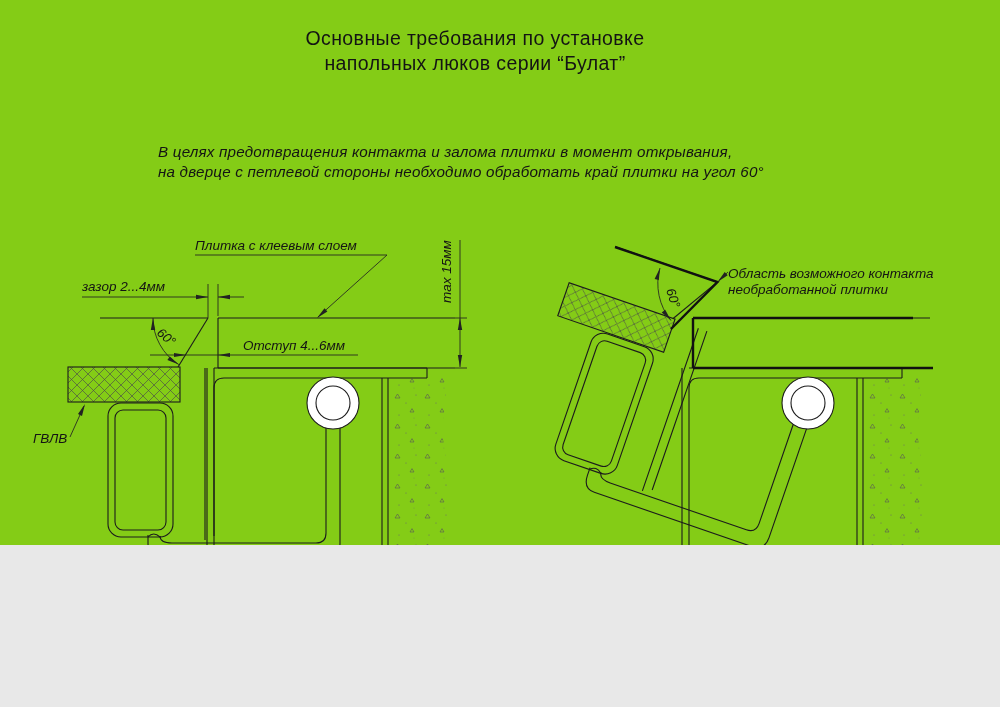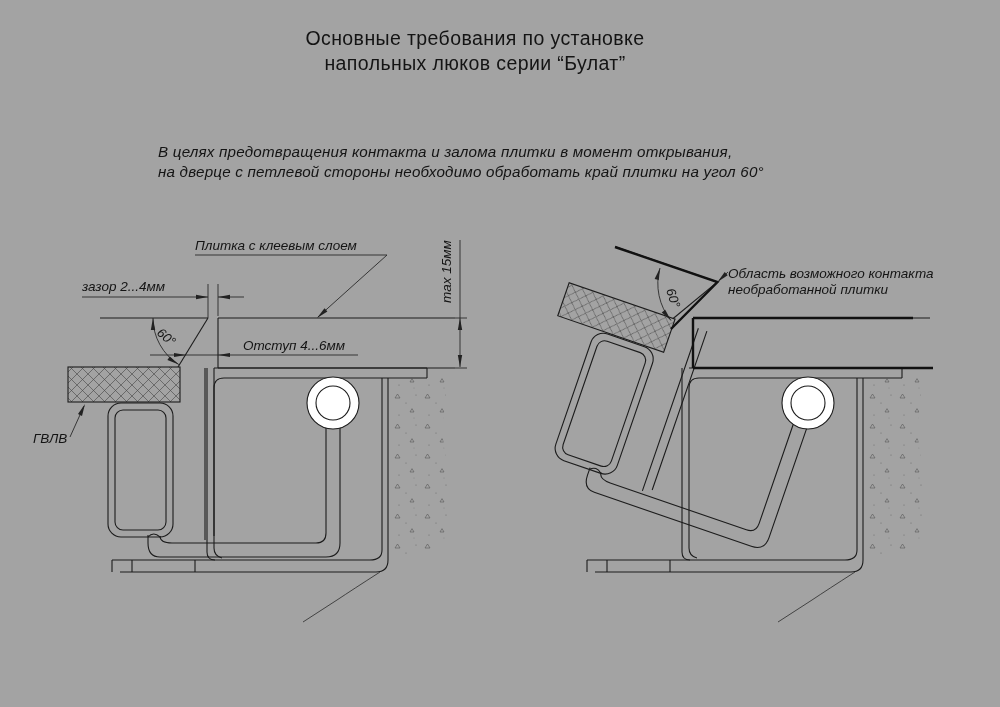--- a/index.html
+++ b/index.html
@@ -1,16 +1,16 @@
 <!DOCTYPE html>
 <html><head>
 <meta charset="utf-8">
 <style>
   html,body{margin:0;padding:0;background:#e8e8e8;}
-  .page{width:1000px;height:707px;background:#a3a3a3;position:relative;margin:0 auto;
+  .page{width:1000px;height:545px;background:#84cc16;position:relative;margin:0 auto;
         font-family:"Liberation Sans", sans-serif;}
   svg{display:block;}
   .ln{fill:none;stroke:#1c1c1c;stroke-width:1.1;stroke-linecap:butt;stroke-linejoin:round;}
   .lt{fill:none;stroke:#2a2a2a;stroke-width:0.8;}
   .dim{fill:none;stroke:#222222;stroke-width:0.85;}
   .thick{fill:none;stroke:#111111;stroke-width:2.4;}
   .arr{fill:#222222;stroke:none;}
   .whitefill{fill:#ffffff;stroke:#1c1c1c;stroke-width:1.1;}
   text{fill:#141414;}
   .t-title{font-size:19.5px;letter-spacing:.4px;}

